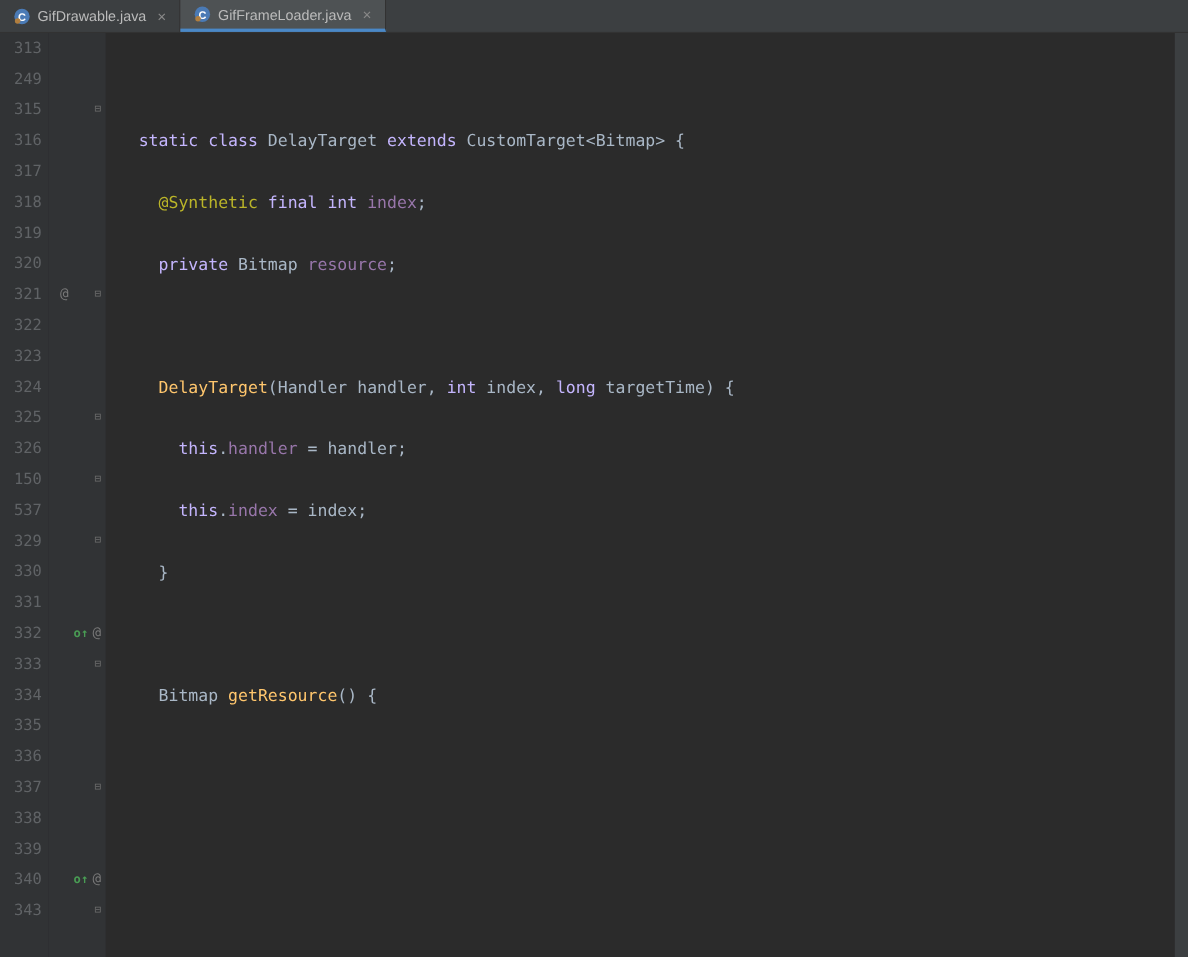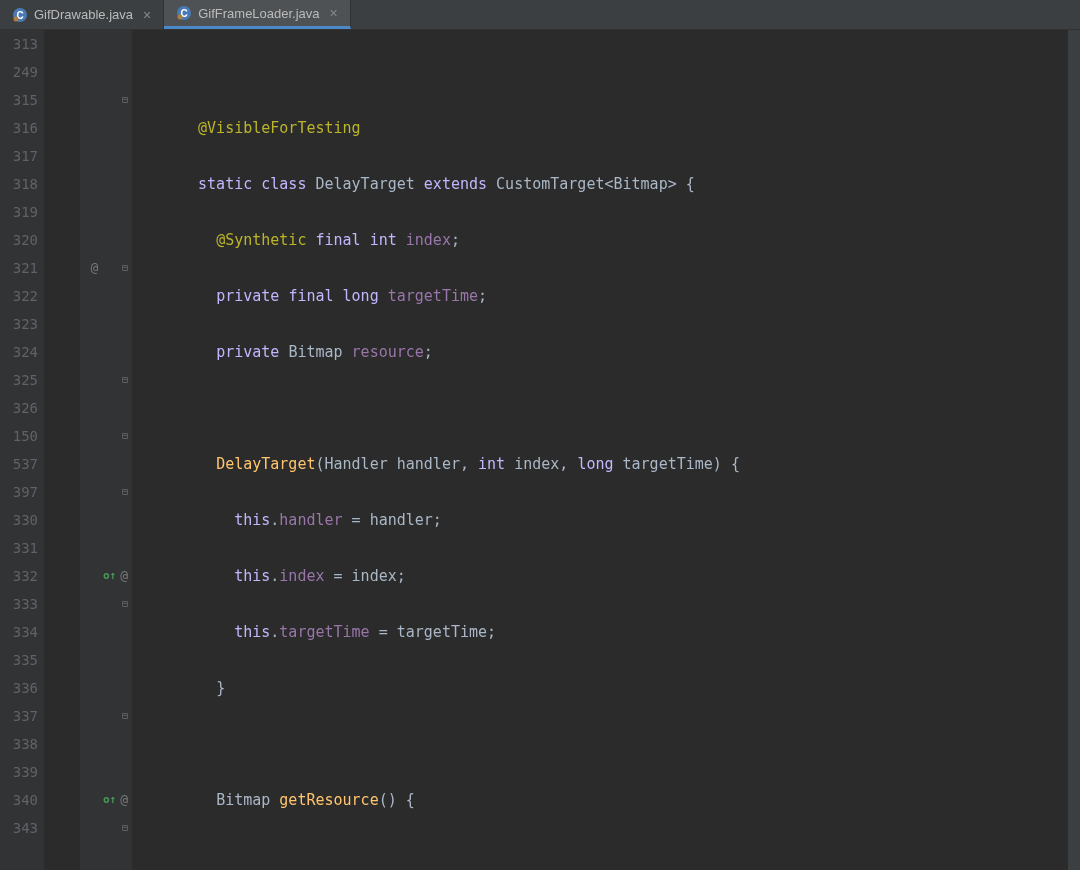--- a/index.html
+++ b/index.html
@@ -47,21 +47,20 @@
     height: 16px;
     display: inline-flex;
     align-items: center;
     justify-content: center;
   }
   .editor {
     display: flex;
     height: calc(100% - 30px);
     background: #2b2b2b;
     position: relative;
-    gap: 36px;
   }
   .gutter {
     width: 44px;
     background: #313335;
     color: #606366;
     text-align: right;
     padding-right: 6px;
     font-size: 14px;
     line-height: 28px;
     user-select: none;
@@ -159,21 +158,21 @@
     <div>319</div>
     <div>320</div>
     <div>321</div>
     <div>322</div>
     <div>323</div>
     <div>324</div>
     <div>325</div>
     <div>326</div>
     <div>150</div>
     <div>537</div>
-    <div>397</div>
+    <div>329</div>
     <div>330</div>
     <div>331</div>
     <div>332</div>
     <div>333</div>
     <div>334</div>
     <div>335</div>
     <div>336</div>
     <div>337</div>
     <div>338</div>
     <div>339</div>
@@ -228,30 +227,27 @@
         <span class="ann-override">o↑</span> 
         <span class="ann-at">@</span>
       </div>
     <div class="ann-row">
         <span class="fold-icon">⊟</span>
       </div>
   </div>
 
   <div class="code-container">
 <div class="code-line"></div>
-<div class="code-line">  <span class="ann">@VisibleForTesting</span></div>
 <div class="code-line">  <span class="kw">static</span> <span class="kw">class</span> <span class="cls">DelayTarget</span> <span class="kw">extends</span> <span class="cls">CustomTarget&lt;Bitmap&gt; {</span></div>
 <div class="code-line">    <span class="ann">@Synthetic</span> <span class="kw">final</span> <span class="kw">int</span> <span class="field">index</span><span>;</span></div>
-<div class="code-line">    <span class="kw">private</span> <span class="kw">final</span> <span class="kw">long</span> <span class="field">targetTime</span><span>;</span></div>
 <div class="code-line">    <span class="kw">private</span> <span class="cls">Bitmap</span> <span class="field">resource</span><span>;</span></div>
 <div class="code-line"></div>
 <div class="code-line">    <span class="fn">DelayTarget</span>(<span class="cls">Handler</span> <span>handler</span>, <span class="kw">int</span> <span>index</span>, <span class="kw">long</span> <span>targetTime</span><span>) {</span></div>
 <div class="code-line">      <span class="kw">this</span>.<span class="field">handler</span><span> = handler;</span></div>
 <div class="code-line">      <span class="kw">this</span>.<span class="field">index</span><span> = index;</span></div>
-<div class="code-line">      <span class="kw">this</span>.<span class="field">targetTime</span><span> = targetTime;</span></div>
 <div class="code-line">    <span>}</span></div>
 <div class="code-line"></div>
 <div class="code-line">    <span class="cls">Bitmap</span> <span class="fn">getResource</span><span>() {</span></div>
 
 
 
 
 
 
 

